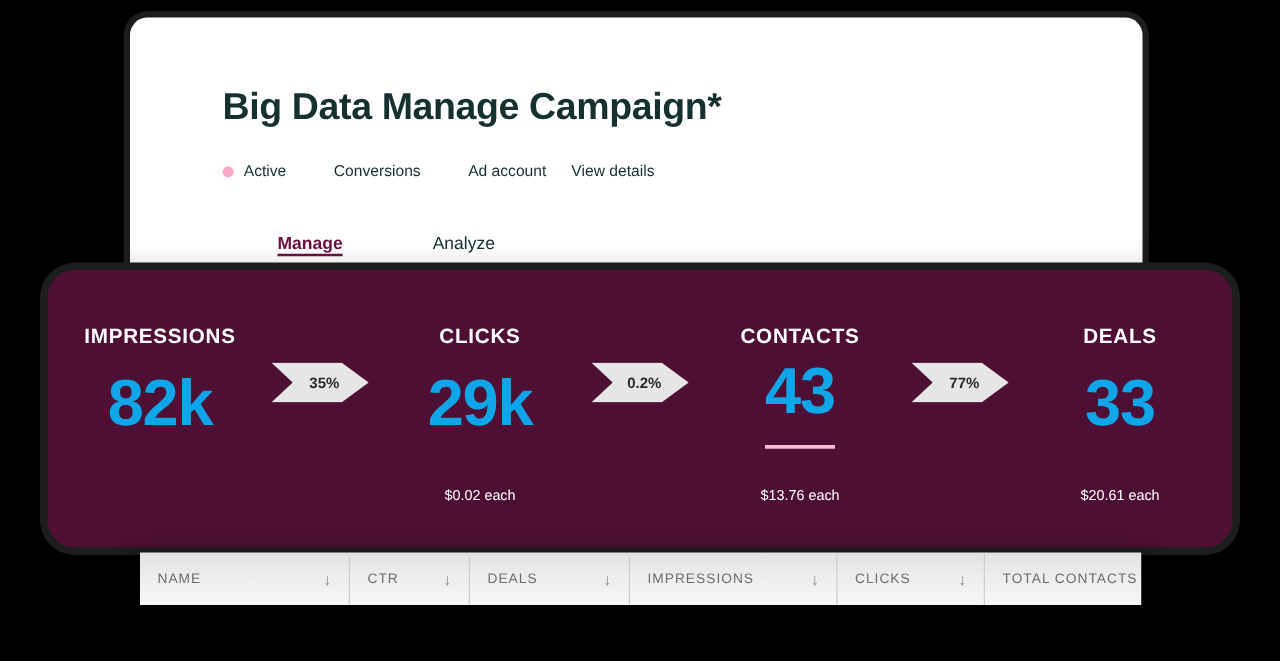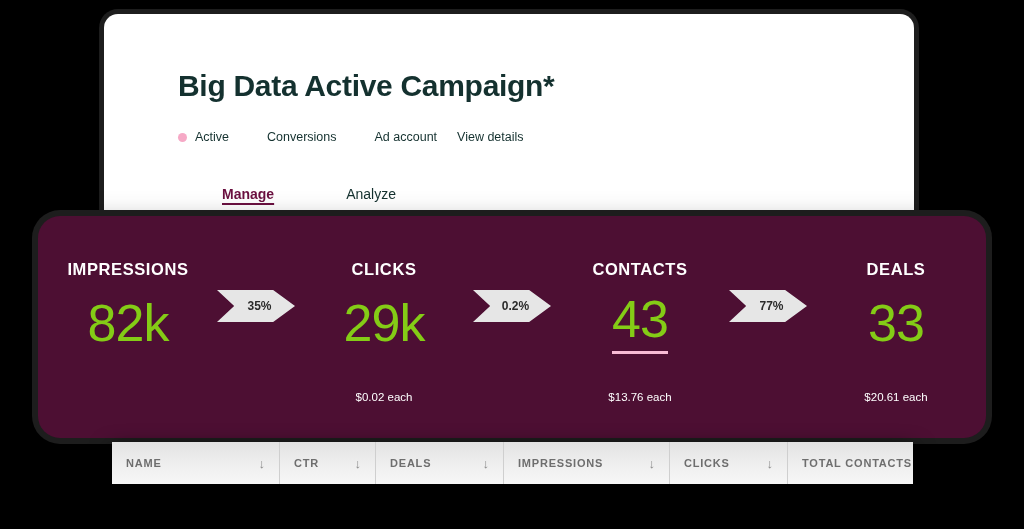--- a/index.html
+++ b/index.html
@@ -130,29 +130,29 @@
   }
   .metric-value-wrap {
     height: 60px;
     display: flex;
     align-items: center;
     justify-content: center;
     flex-direction: column;
   }
   .metric-value {
     font-size: 52px;
-    font-weight: normal;
+    font-weight: bold;
     line-height: 1;
-    color: #84cc16;
+    color: #0ea5e9;
     letter-spacing: -1px;
     white-space: nowrap;
   }
   .metric-value.linked {
     border-bottom: 3px solid #f8bbd5;
-    padding-bottom: 6px;
+    padding-bottom: 17px;
   }
   .metric-sub {
     font-size: 11.5px;
     color: #ffffff;
     margin-top: 38px;
     white-space: nowrap;
     min-height: 14px;
   }
   .metric-sub.empty { visibility: hidden; }
 
@@ -200,21 +200,21 @@
     justify-content: space-between;
     border-right: 1px solid #cfcfcf;
     padding: 0 14px;
     height: 100%;
     white-space: nowrap;
     cursor: pointer;
   }
   .th:last-child { border-right: none; }
   .th-label {
     font-size: 11px;
-    font-weight: bold;
+    font-weight: normal;
     letter-spacing: 0.8px;
     color: #6e6e6e;
   }
   .th-sort {
     font-size: 13px;
     color: #8a8a8a;
     margin-left: 16px;
   }
   .th.c0 { width: 168px; }
   .th.c1 { width: 96px; }
@@ -223,21 +223,21 @@
   .th.c4 { width: 118px; }
   .th.c5 { width: 125px; }
 </style>
 </head>
 <body>
 
 <div id="stage">
 
   <div id="app-card">
 
-    <div id="page-title">Big Data Active Campaign*</div>
+    <div id="page-title">Big Data Manage Campaign*</div>
 
     <div id="meta-row">
       <div class="meta-item" id="meta-status">
         <span id="status-dot"></span>
         <span>Active</span>
       </div>
       <div class="meta-item" id="meta-objective">Conversions</div>
       <div class="meta-item" id="meta-account">Ad  account</div>
       <div class="meta-item">View details</div>
     </div>

